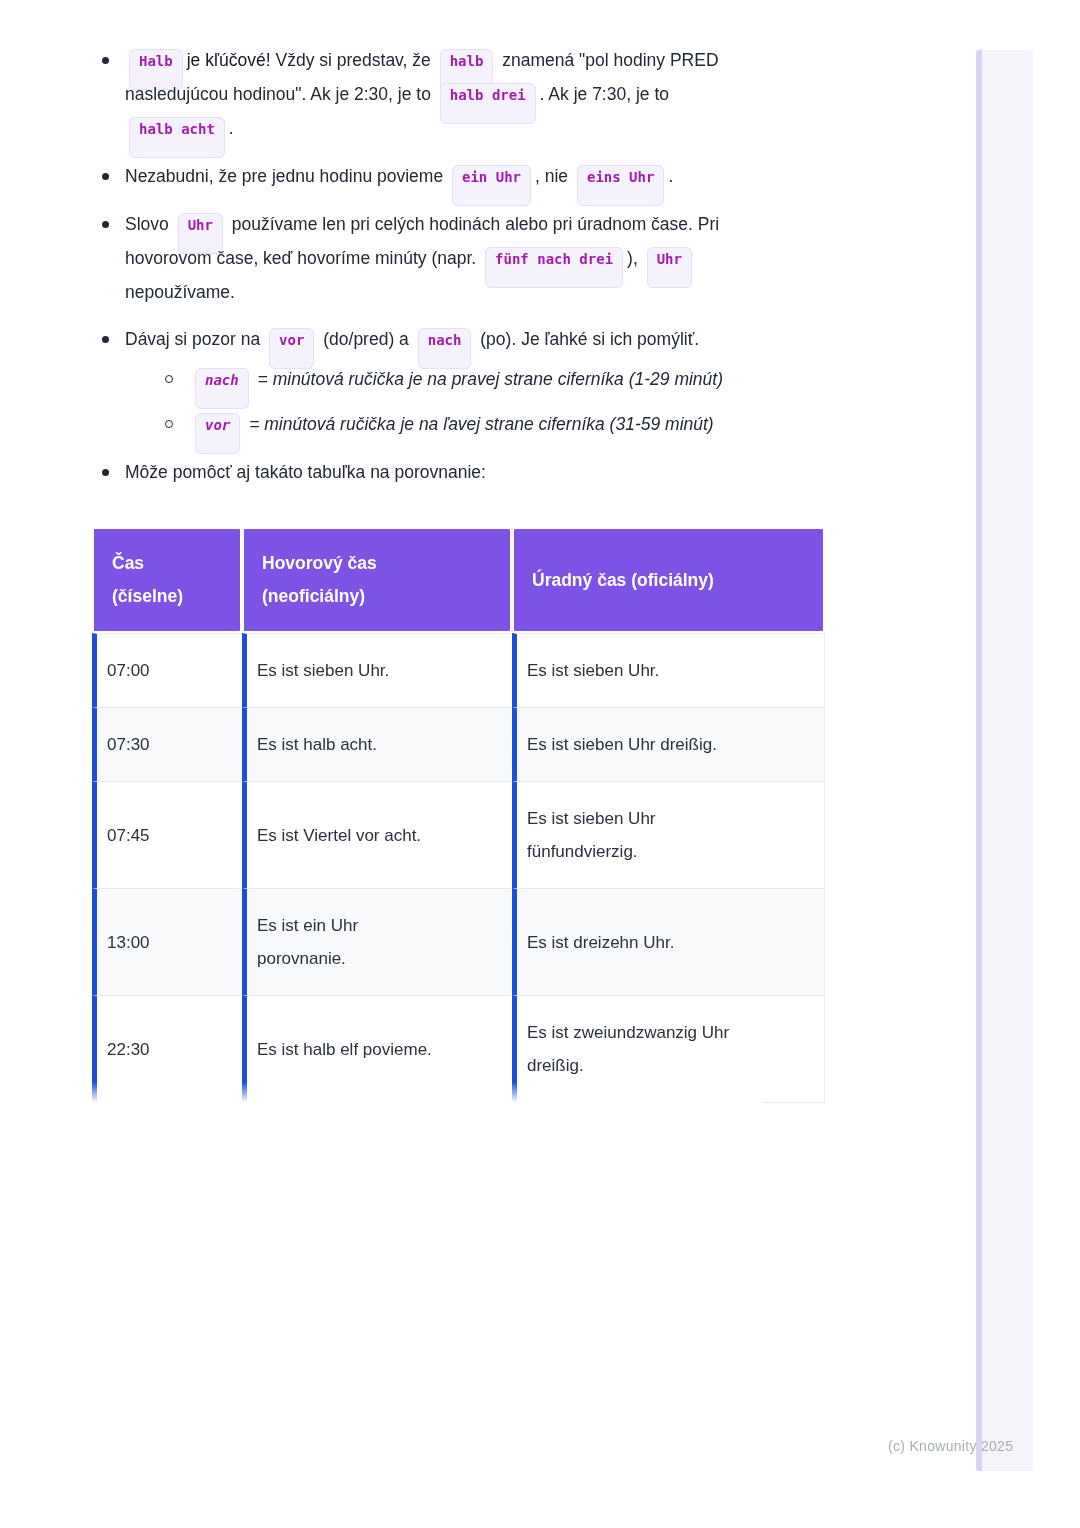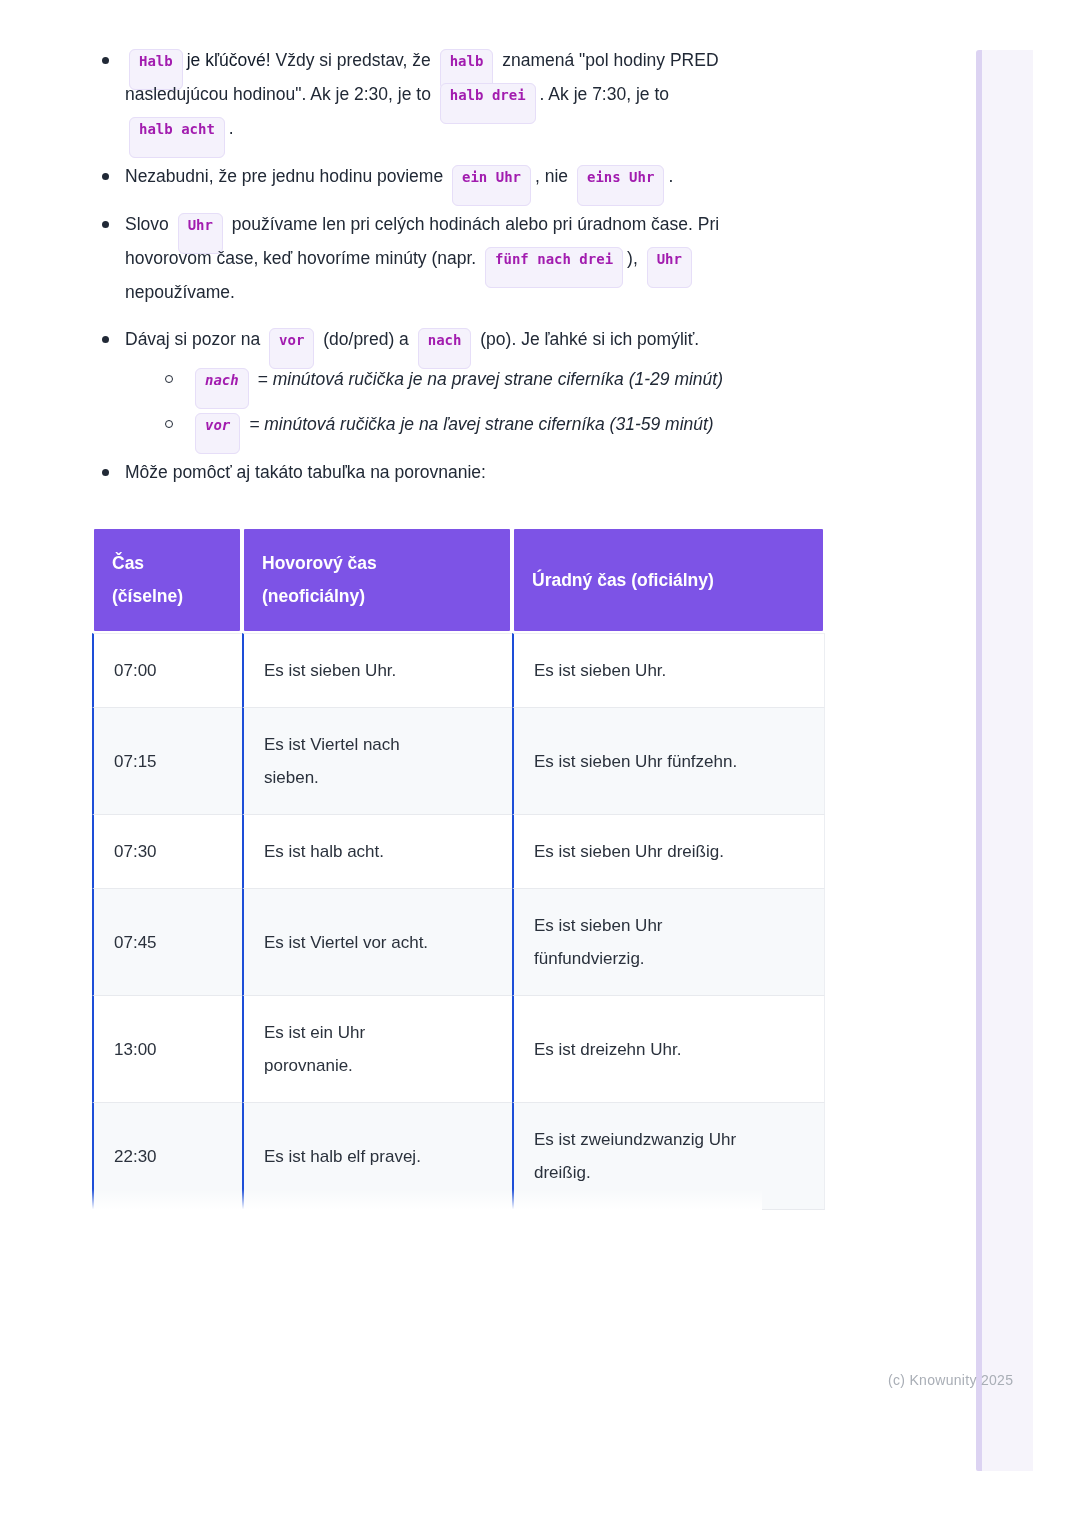--- a/index.html
+++ b/index.html
@@ -17,21 +17,21 @@
   .side-strip {
     position:absolute; left:976px; top:50px;
     width:51px; height:1421px;
     background:#f6f4fb;
     border-left:6px solid #dcd3f2;
     border-top-left-radius:3px;
     border-bottom-left-radius:2px;
   }
 
   .watermark {
-    position:absolute; left:888px; top:1372px;
+    position:absolute; left:888px; top:1438px;
     font-size:14px; color:#a9aeb6; letter-spacing:0.3px;
     z-index:5; white-space:nowrap;
   }
 
   .content { position:absolute; left:92px; top:44px; width:736px; }
 
   ul.notes { list-style:none; margin:0; padding:0; font-size:17.5px; line-height:33px; }
   ul.notes > li { position:relative; padding-left:33px; margin-bottom:14px; }
   .dot {
     position:absolute; left:10px; top:13px;
@@ -62,24 +62,24 @@
   table.cmp { border-collapse:separate; border-spacing:0; width:733px; table-layout:fixed; }
   table.cmp th {
     background:#7d53e6; color:#ffffff;
     font-size:17.5px; font-weight:600; text-align:left; vertical-align:middle;
     line-height:33px; padding:18px 22px 18px 18px;
     border:2px solid #ffffff; border-radius:3px;
     white-space:pre-line;
   }
   table.cmp td {
     font-size:17px; line-height:33px; color:#2a313c;
-    vertical-align:middle; padding:20px 22px 20px 20px;
+    vertical-align:middle; padding:20px 22px 20px 10px;
     background:#ffffff;
     border-bottom:1px solid #e8eaee;
-    border-left:2px solid #1d4ed8;
+    border-left:5px solid #1d4ed8;
     white-space:pre-line;
   }
   table.cmp td:last-child { border-right:1px solid #eceef2; }
   table.cmp tbody tr:first-child td { border-top:1px solid #eef0f3; }
   table.cmp tbody tr:nth-child(even) td { background:#f7f9fb; }
   .fade {
     position:absolute; left:-4px; right:-4px; bottom:-3px; height:24px;
     background:linear-gradient(to bottom, rgba(255,255,255,0), #ffffff 85%);
     pointer-events:none;
   }
@@ -119,45 +119,39 @@
               <th>Úradný čas (oficiálny)</th>
             </tr>
           </thead>
         <tbody id="cmp-body">
             <tr>
               <td>07:00</td>
               <td>Es ist sieben Uhr.</td>
               <td>Es ist sieben Uhr.</td>
             </tr>
             <tr>
-              <td>07:15</td>
-              <td>Es ist Viertel nach
-sieben.</td>
-              <td>Es ist sieben Uhr fünfzehn.</td>
-            </tr>
-            <tr>
               <td>07:30</td>
               <td>Es ist halb acht.</td>
               <td>Es ist sieben Uhr dreißig.</td>
             </tr>
             <tr>
               <td>07:45</td>
               <td>Es ist Viertel vor acht.</td>
               <td>Es ist sieben Uhr
 fünfundvierzig.</td>
             </tr>
             <tr>
               <td>13:00</td>
               <td>Es ist ein Uhr
 porovnanie.</td>
               <td>Es ist dreizehn Uhr.</td>
             </tr>
             <tr>
               <td>22:30</td>
-              <td>Es ist halb elf pravej.</td>
+              <td>Es ist halb elf povieme.</td>
               <td>Es ist zweiundzwanzig Uhr
 dreißig.</td>
             </tr>
           </tbody>
       </table>
       <div class="fade"></div>
     </div>
   </div>
 
   <div class="watermark">(c) Knowunity 2025</div>

